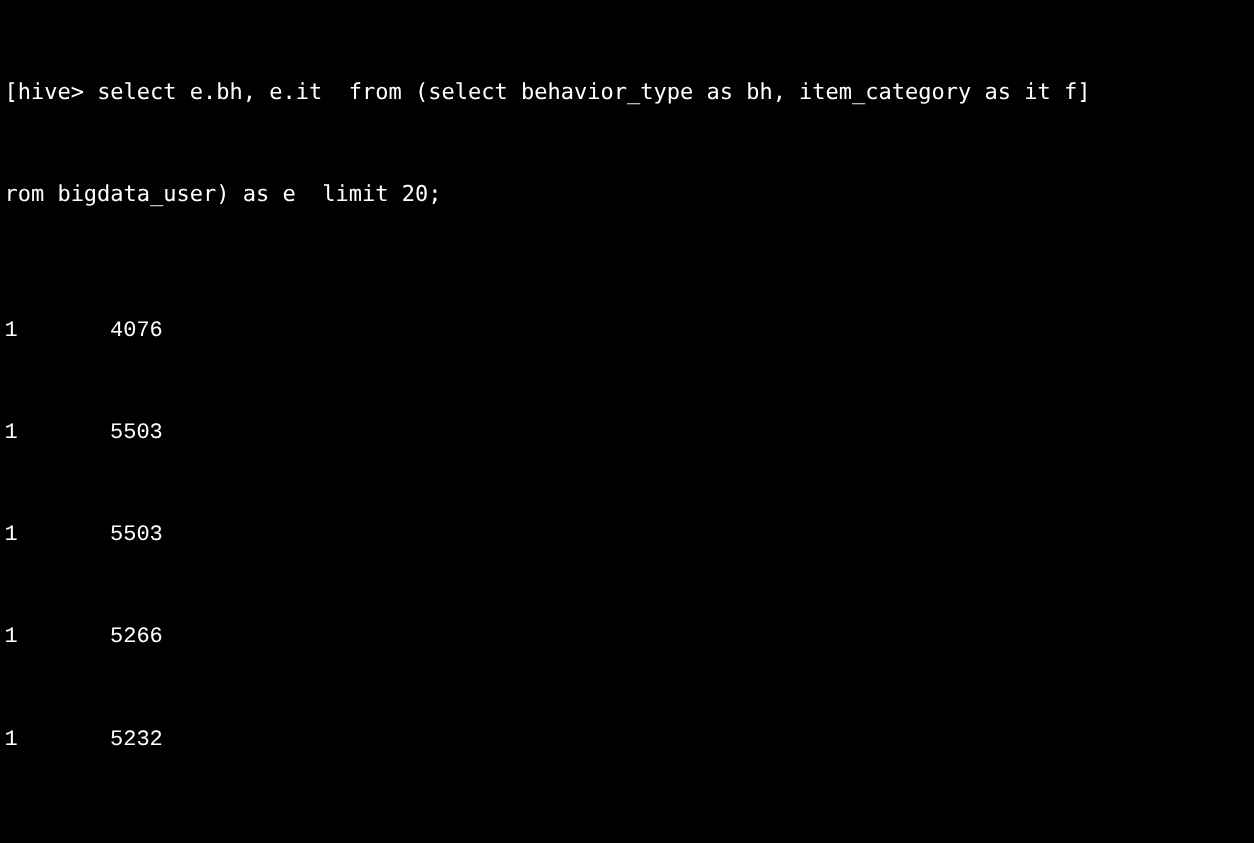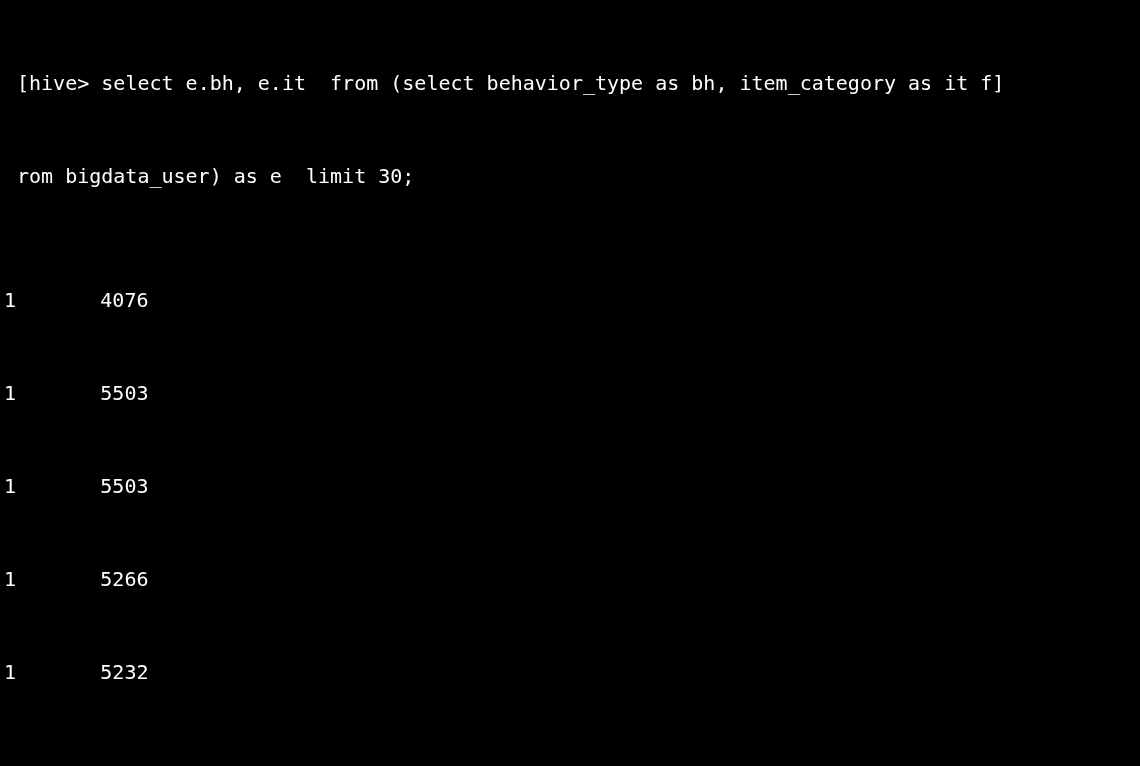--- a/index.html
+++ b/index.html
@@ -15,40 +15,41 @@
     overflow: hidden;
     font-weight: 500;
   }
   .terminal {
     padding: 6px 0 0 0;
     white-space: pre;
     letter-spacing: 0px;
   }
   .line {
     white-space: pre;
-    padding: 0 17px;
+    padding: 0 4px;
   }
   .row {
     white-space: pre;
     padding: 0 4px;
+    font-family: Liberation Mono, monospace;
   }
   .col1 {
     display: inline-block;
     width: 8ch;
   }
   .col2 {
     display: inline-block;
   }
 </style>
 </head>
 <body>
 
 <div class="terminal">
   <div class="line"><span>[hive&gt; </span><span>select e.bh, e.it  from (select behavior_type as bh, item_category as it f</span><span>]</span></div>
-  <div class="line"><span>rom bigdata_user) as e  limit 30;</span></div>
+  <div class="line"><span>rom bigdata_user) as e  limit 20;</span></div>
 
   <div class="row"><span class="col1">1</span><span class="col2">4076</span></div>
   <div class="row"><span class="col1">1</span><span class="col2">5503</span></div>
   <div class="row"><span class="col1">1</span><span class="col2">5503</span></div>
   <div class="row"><span class="col1">1</span><span class="col2">5266</span></div>
   <div class="row"><span class="col1">1</span><span class="col2">5232</span></div>
   
   
   
   

